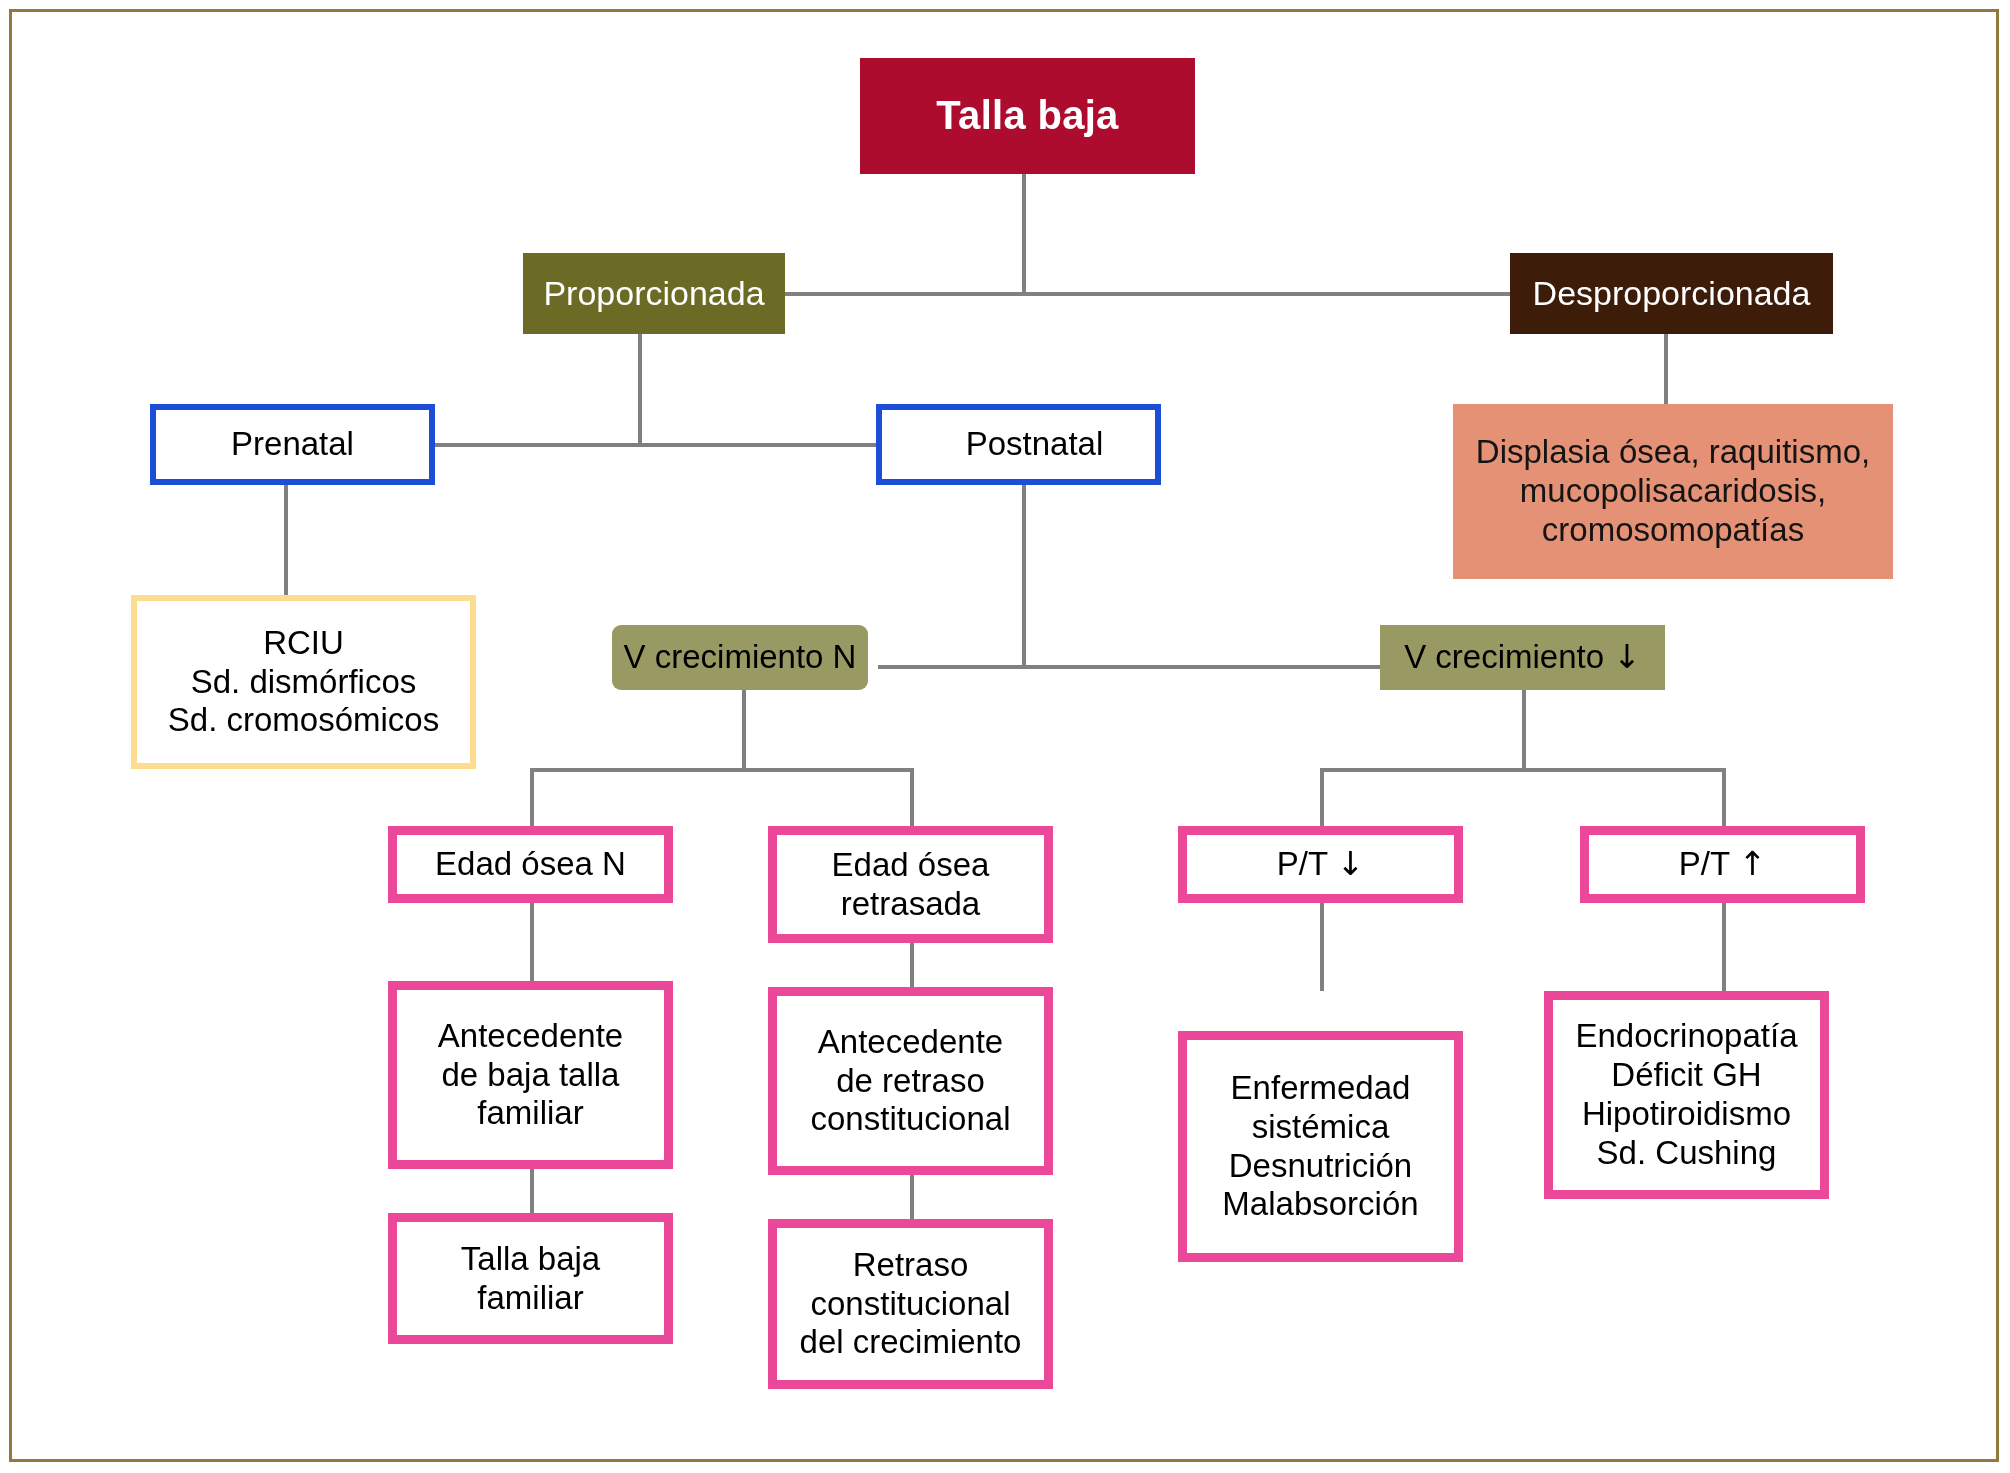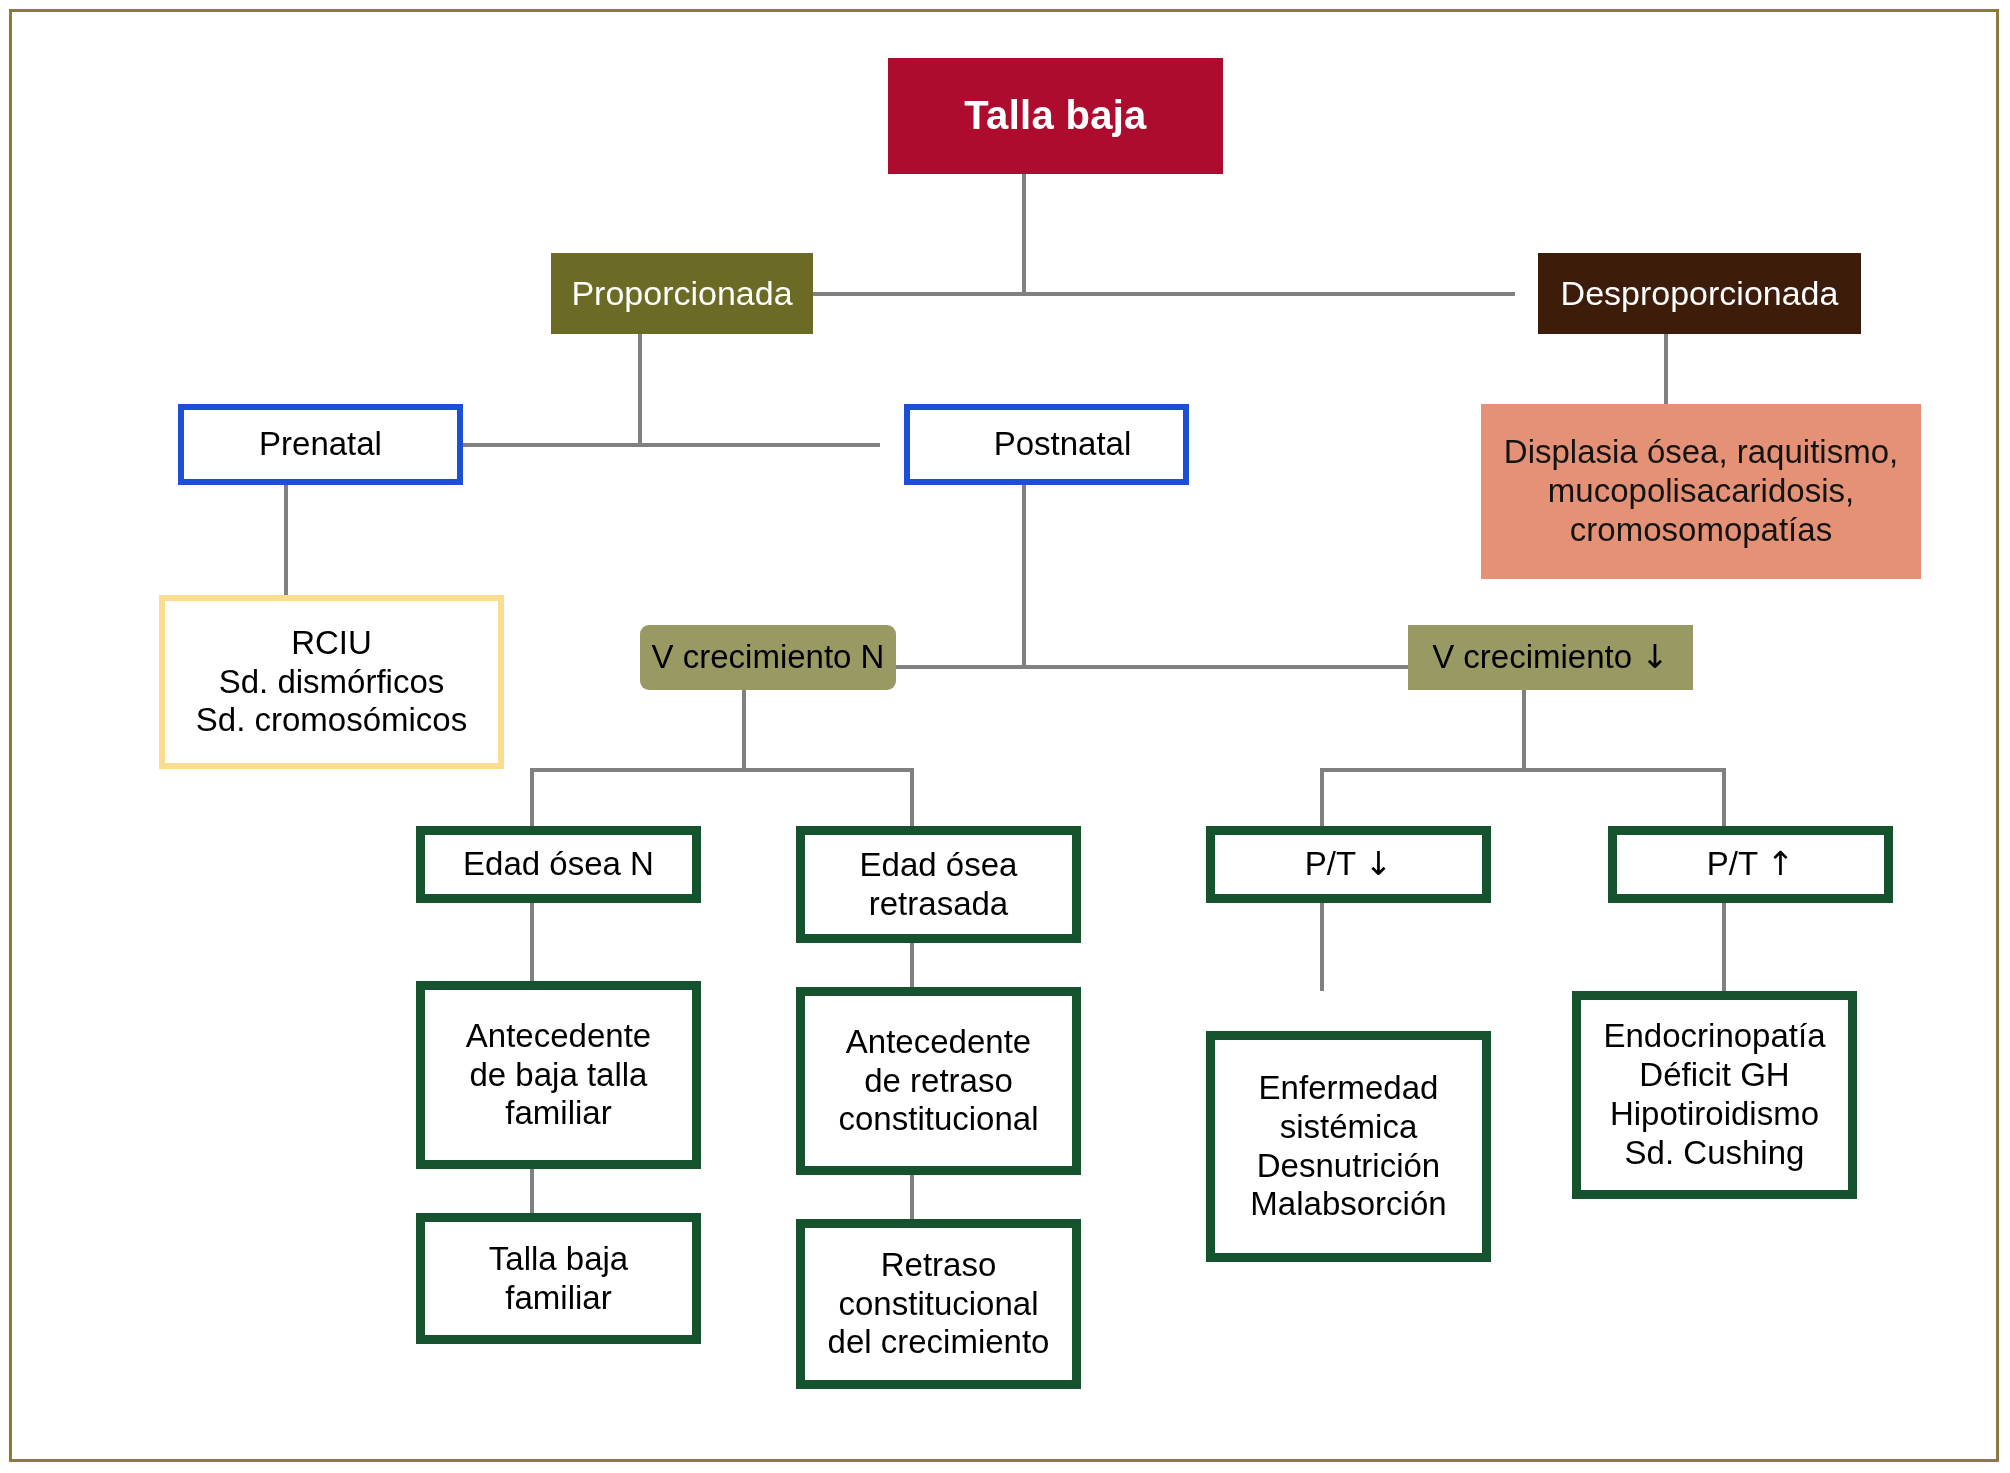--- a/index.html
+++ b/index.html
@@ -30,21 +30,20 @@
   }
   .node {
     position: absolute;
     box-sizing: border-box;
     display: flex;
     align-items: center;
     justify-content: center;
     text-align: center;
     line-height: 1.18;
     z-index: 3;
-    margin-left: 28px;
   }
   .node .txt { display: block; width: 100%; }
 
   
   .k-root {
     background: #ae0c2e;
     color: #ffffff;
     font-weight: bold;
     font-size: 40px;
     letter-spacing: .3px;
@@ -78,21 +77,21 @@
   }
   .k-vcrec {
     background: #999a63;
     color: #000000;
     font-size: 33px;
   }
   .k-black {
     background: #ffffff;
     color: #000000;
     font-size: 33px;
-    border: 9px solid #14532d;
+    border: 9px solid #ec4899;
   }
 
   
   .line {
     position: absolute;
     background: #808080;
     z-index: 1;
   }
   .vline { width: 4px; }
   .hline { height: 4px; }

